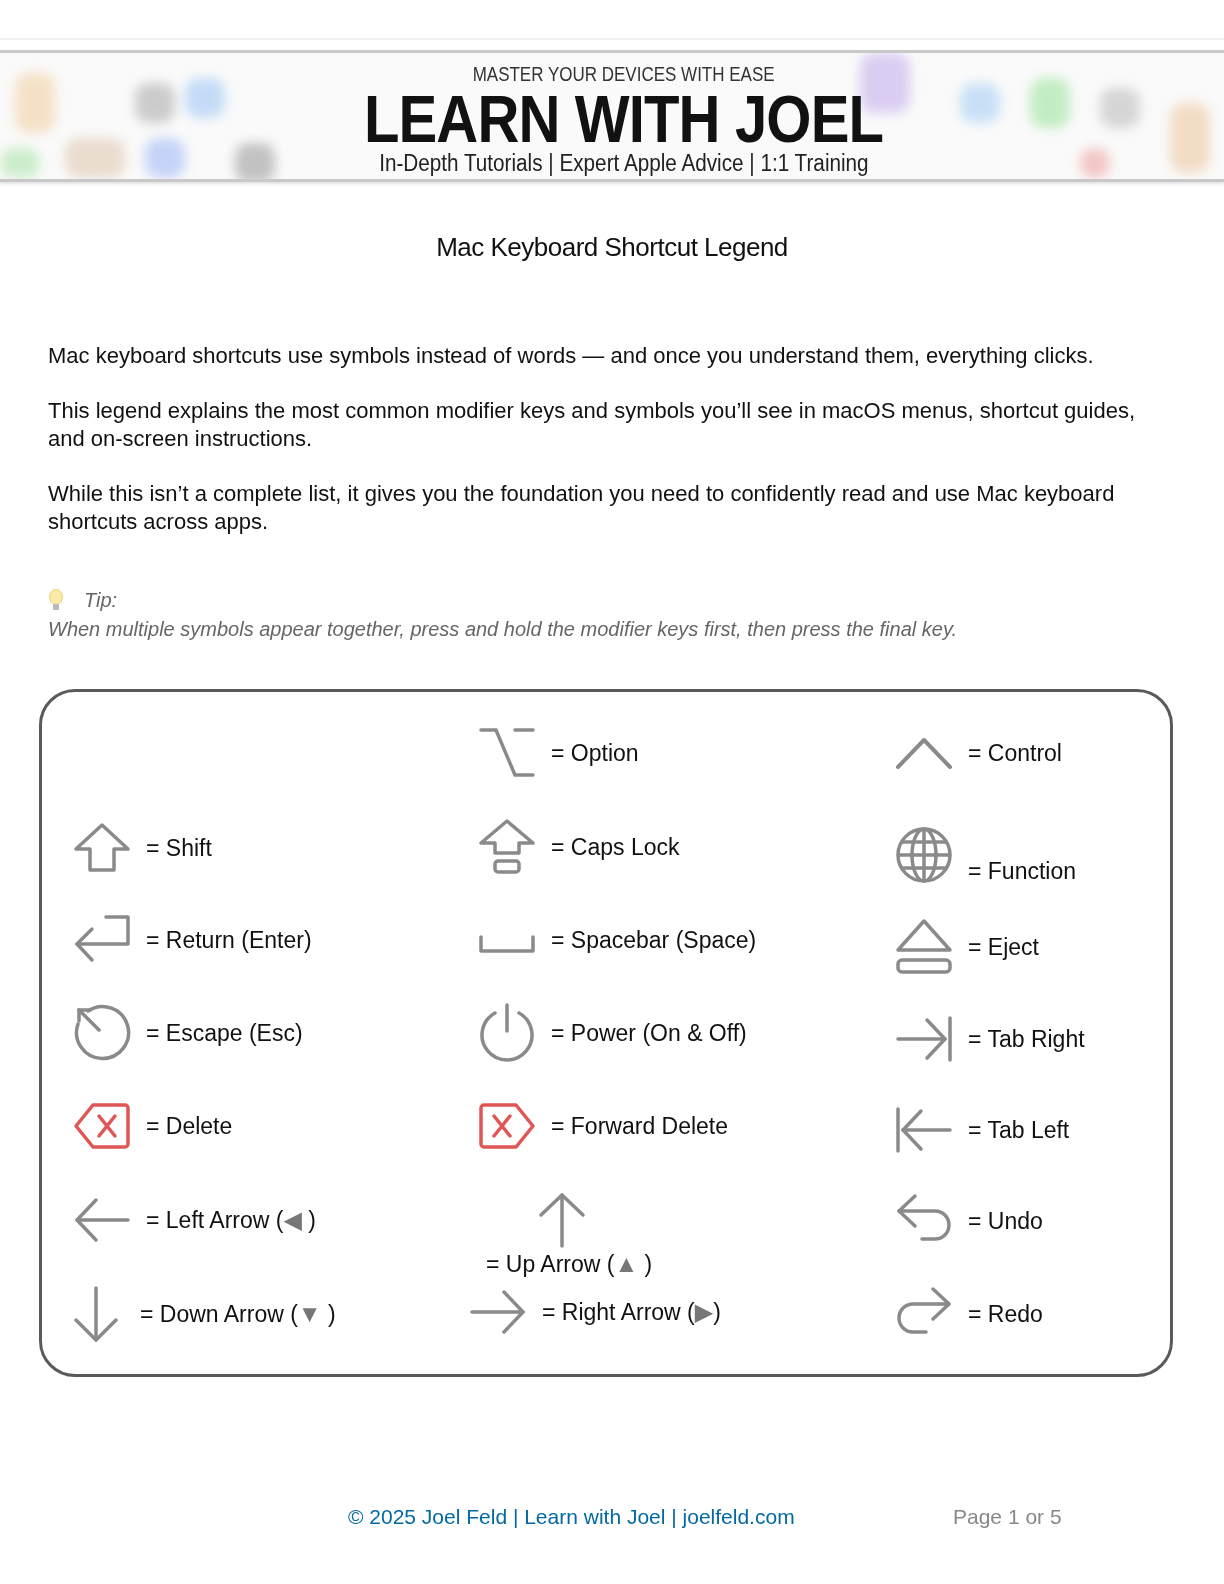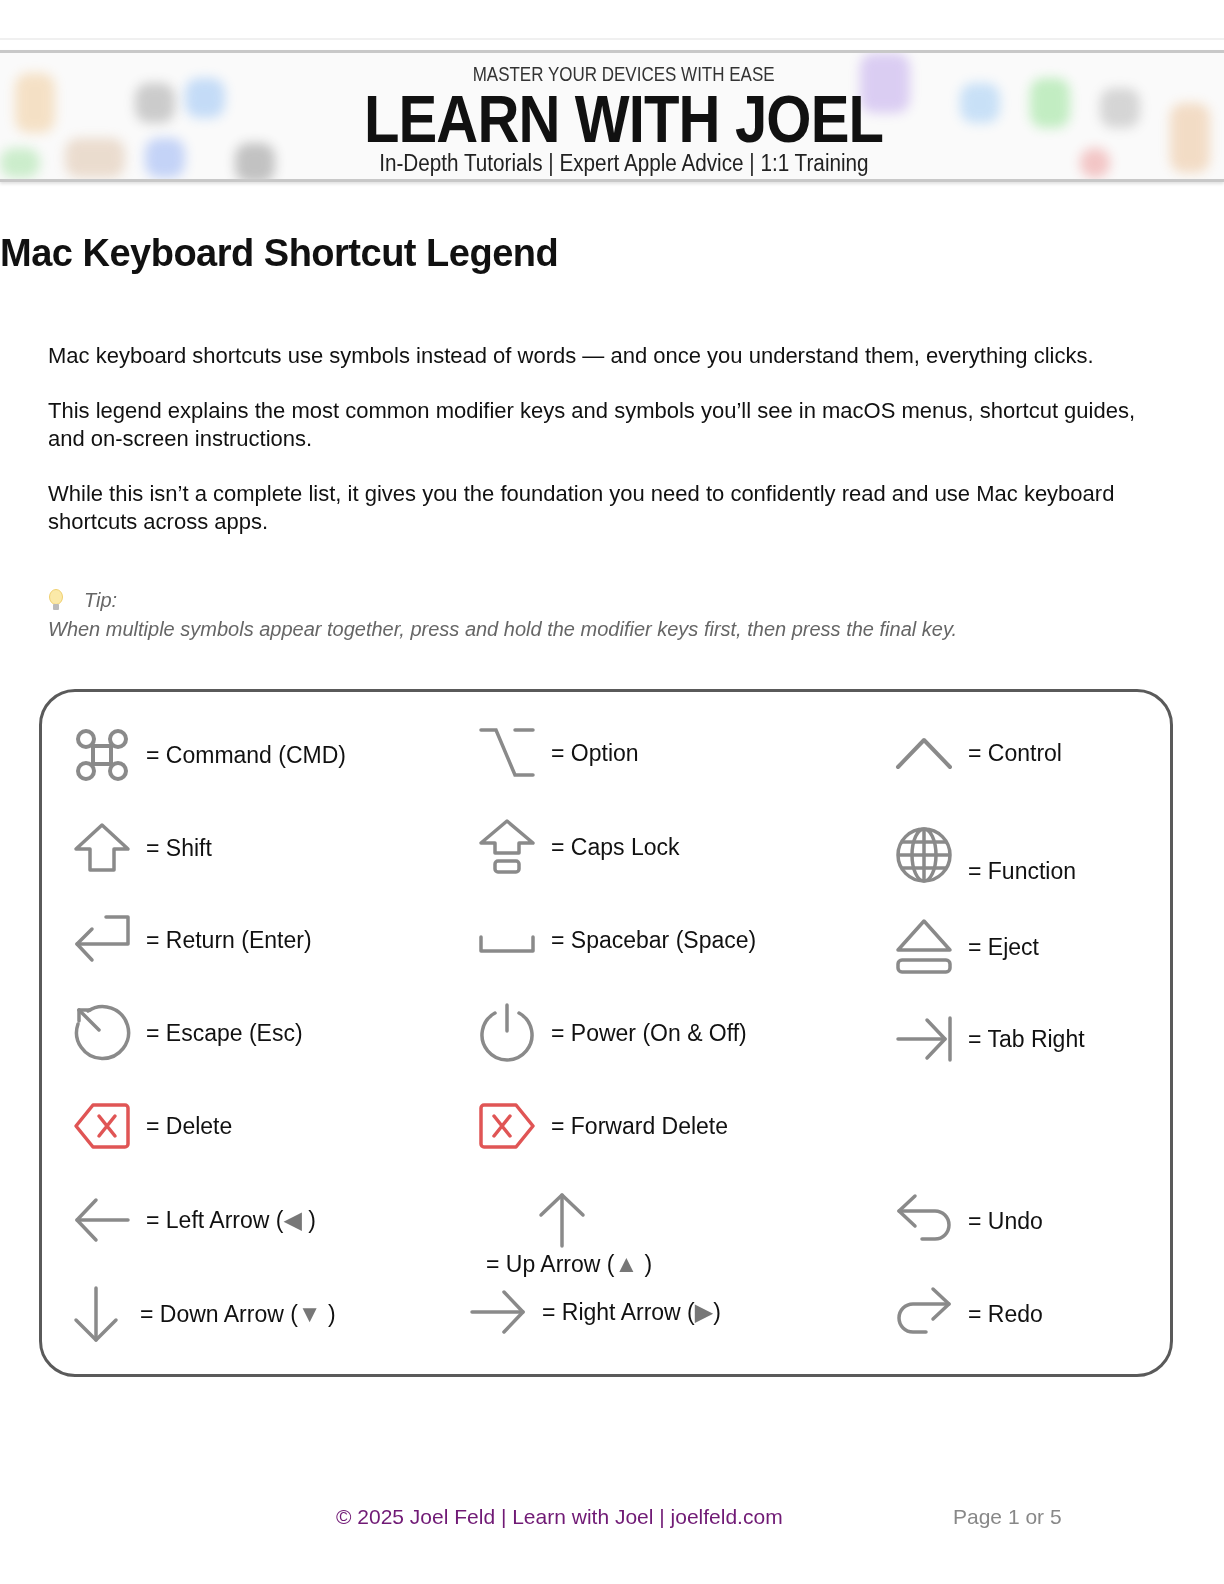--- a/index.html
+++ b/index.html
@@ -14,40 +14,40 @@
     background: #fafafa; overflow: hidden;
     box-shadow: 0 2px 3px rgba(0,0,0,0.12);
   }
   .banner-bg { position: absolute; inset: 0; }
   .blob { position: absolute; border-radius: 14px; filter: blur(6px); opacity: 0.28; }
   .banner-center { position: absolute; left: 0; right: 0; top: 10px; text-align: center; margin-left: 23px; }
   .banner-tag { font-size: 20px; color: #333; letter-spacing: 0px; font-family: "Liberation Sans", sans-serif; transform: scaleX(0.85); display: inline-block; }
   .banner-title { font-size: 66px; font-weight: 900; color: #111; letter-spacing: -1px; line-height: 58px; font-family: "Liberation Sans", sans-serif; transform: scaleX(0.88); display: block; margin-top: 4px; }
   .banner-sub { font-size: 23px; color: #222; font-family: "Liberation Sans", sans-serif; transform: scaleX(0.9); display: inline-block; margin-top: 2px; }
 
-  .page-title { position: absolute; left: 0; right: 0; top: 232px; font-size: 38px; font-weight: bold; color: #111; letter-spacing: -0.5px; }
+  .page-title { position: absolute; left: 0; right: 0; top: 232px; text-align: center; font-size: 26px; font-weight: normal; color: #111; letter-spacing: -0.5px; }
 
   .intro { position: absolute; left: 48px; top: 342px; width: 1100px; font-size: 22px; line-height: 28px; color: #111; }
   .intro p { margin-bottom: 27px; }
 
   .tip { position: absolute; left: 48px; top: 586px; width: 1120px; font-size: 20px; color: #666; font-style: italic; line-height: 29px; }
   .tip-label { display: flex; align-items: center; gap: 20px; }
   .bulb { display: inline-block; width: 16px; height: 24px; }
 
   .legend-box {
     position: absolute; left: 39px; top: 689px; width: 1134px; height: 688px;
     border: 3px solid #5a5a5a; border-radius: 36px;
   }
   .cell { position: absolute; display: flex; align-items: center; height: 60px; }
   .cell .icon { width: 60px; height: 60px; display: flex; align-items: center; justify-content: center; flex: none; }
   .cell .label { font-size: 23px; color: #111; margin-left: 14px; white-space: nowrap; font-weight: 500; }
   .tri { color: #777; font-size: 24px; }
 
   .footer { position: absolute; top: 1505px; font-size: 21px; }
-  .footer-copy { left: 336px; color: #701a75; }
+  .footer-copy { left: 348px; color: #0369a1; }
   .footer-page { left: 953px; color: #888; }
 </style>
 </head>
 <body>
 
 <div class="top-rule"></div>
 
 <div class="banner">
   <div class="banner-bg">
     <div class="blob" style="left:15px;top:20px;width:40px;height:60px;background:#e8a040"></div>
@@ -85,32 +85,20 @@
       <ellipse cx="8" cy="8" rx="6.5" ry="7.5" fill="#fbe9a8" stroke="#f0d070" stroke-width="1"></ellipse>
       <rect x="5" y="15" width="6" height="6" rx="1" fill="#bbb"></rect>
     </svg>
     <span>Tip:</span>
   </div>
   <div>When multiple symbols appear together, press and hold the modifier keys first, then press the final key.</div>
 </div>
 
 <div class="legend-box">
 
-  <div class="cell" style="left:30px;top:33px;">
-    <div class="icon">
-        <svg width="58" height="58" viewBox="0 0 58 58" fill="none" stroke="#8a8a8a" stroke-width="4">
-      <path d="M20 20 H38 V38 H20 Z"></path>
-      <circle cx="13" cy="13" r="8"></circle>
-          <circle cx="45" cy="13" r="8"></circle>
-      <circle cx="13" cy="45" r="8"></circle>
-          <circle cx="45" cy="45" r="8"></circle>
-    </svg>
-      </div>
-    <span class="label">= Command (CMD)</span>
-  </div>
   <div class="cell" style="left:30px;top:126px;">
     <div class="icon">
         <svg width="58" height="52" viewBox="0 0 58 52" fill="none" stroke="#8a8a8a" stroke-width="3.5" stroke-linejoin="round">
       <path d="M29 3 L55 27 H41 V48 H17 V27 H3 Z"></path>
     </svg>
       </div>
     <span class="label">= Shift</span>
   </div>
   <div class="cell" style="left:30px;top:218px;">
     <div class="icon">
@@ -253,20 +241,30 @@
   <div class="cell" style="left:852px;top:317px;">
     <div class="icon">
         <svg width="58" height="46" viewBox="0 0 58 46" fill="none" stroke="#8a8a8a" stroke-width="3.5" stroke-linecap="round" stroke-linejoin="round">
       <path d="M3 23 H50"></path>
           <path d="M32 4 L50 23 L32 42"></path>
           <path d="M55 2 V44"></path>
     </svg>
       </div>
     <span class="label">= Tab Right</span>
   </div>
+  <div class="cell" style="left:852px;top:408px;">
+    <div class="icon">
+        <svg width="58" height="46" viewBox="0 0 58 46" fill="none" stroke="#8a8a8a" stroke-width="3.5" stroke-linecap="round" stroke-linejoin="round">
+      <path d="M55 23 H8"></path>
+          <path d="M26 4 L8 23 L26 42"></path>
+          <path d="M3 2 V44"></path>
+    </svg>
+      </div>
+    <span class="label">= Tab Left</span>
+  </div>
   <div class="cell" style="left:852px;top:499px;">
     <div class="icon">
         <svg width="58" height="56" viewBox="0 0 58 56" fill="none" stroke="#8a8a8a" stroke-width="3.5" stroke-linecap="round" stroke-linejoin="round">
       <path d="M4 18 H40 a14 14 0 0 1 0 28 H27"></path>
           <path d="M20 3 L4 18 L20 33"></path>
     </svg>
       </div>
     <span class="label">= Undo</span>
   </div>
   <div class="cell" style="left:852px;top:592px;">

